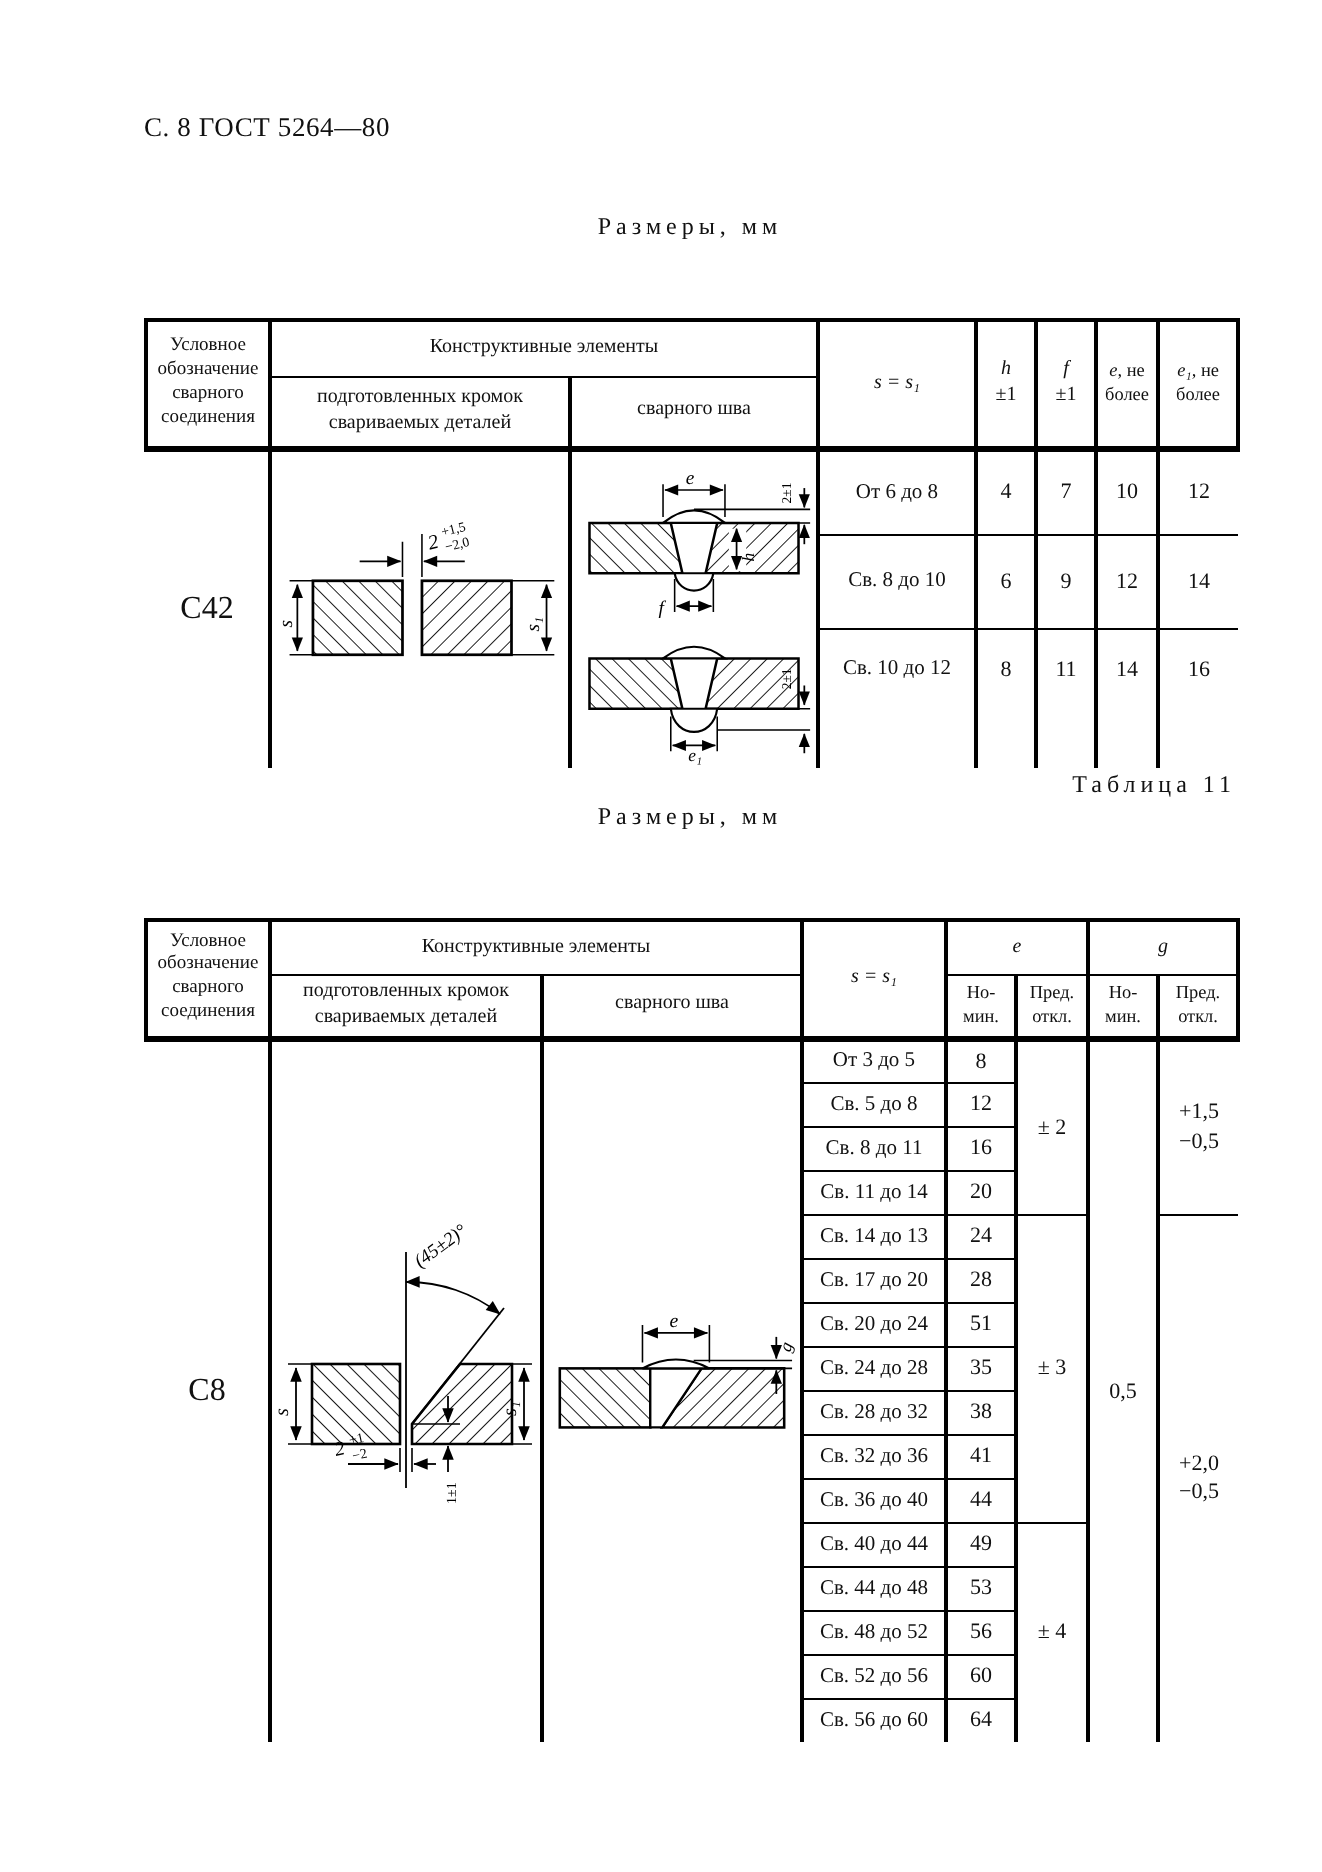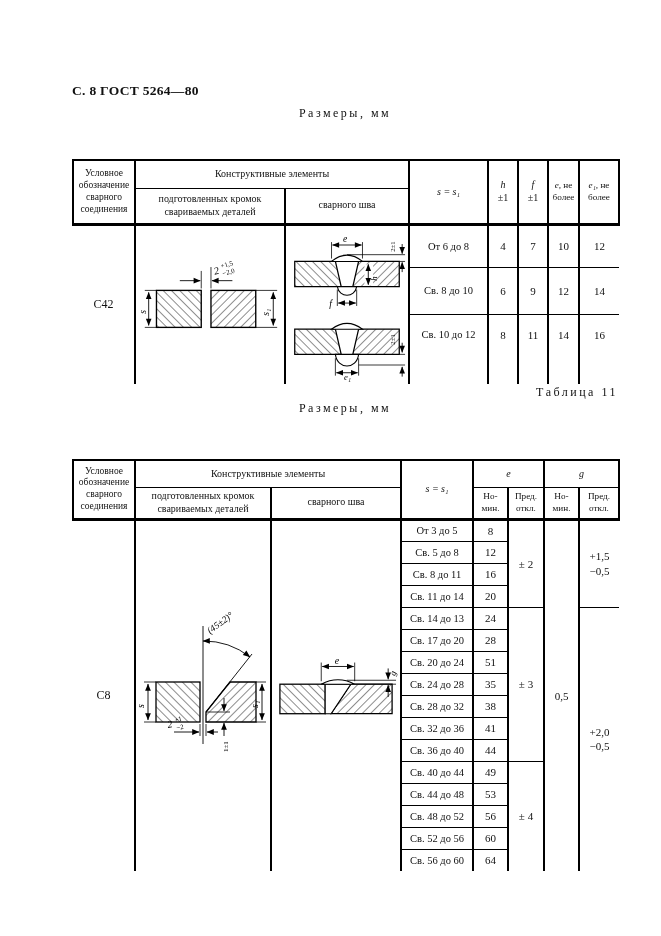--- a/index.html
+++ b/index.html
@@ -1,39 +1,39 @@
 <!DOCTYPE html>
 <html><head>
 <meta charset="utf-8">
 <style>
   html,body{margin:0;padding:0;background:#9a9a9a;}
   .page{position:relative;width:661px;height:936px;background:#ffffff;
         font-family:"Liberation Serif","DejaVu Serif",serif;color:#111;overflow:hidden;}
-  .doc-header{position:absolute;left:72px;top:56px;font-weight:bold;font-size:13.5px;letter-spacing:.3px;margin-top:27px;}
+  .doc-header{position:absolute;left:72px;top:56px;font-weight:normal;font-size:13.5px;letter-spacing:.3px;}
   .tbl-caption{position:absolute;left:72px;width:546px;text-align:right;font-size:12px;letter-spacing:2.5px;}
   .units{position:absolute;left:72px;width:546px;text-align:center;font-size:12px;letter-spacing:2.5px;}
   .cap10{top:90px;} .un10{top:106px;}
   .cap11{top:385px;} .un11{top:401px;}
   .tblwrap{position:absolute;left:72px;}
   .tw10{top:127px;} .tw11{top:427px;}
   table.gost{border-collapse:collapse;table-layout:fixed;margin-top:32px;}
   table.gost td,table.gost th{border:1px solid #000;border-left-width:2px;border-right-width:2px;
         padding:0;margin:0;vertical-align:middle;text-align:center;font-weight:normal;}
   table.gost thead tr:first-child th{border-top:2px solid #000;}
   th{font-size:10px;line-height:1.25;padding:1px 2px;}
   .th-small{font-size:9.5px;}
   .th-tiny{font-size:9.2px;line-height:1.3;}
   .hb{border-bottom:3px solid #000 !important;}
   .nb{border-bottom:none !important;}
   .no-l{border-left:none !important;}
   .no-r{border-right:none !important;}
   table.gost tbody tr:last-child td{border-bottom:none;}
   .val{font-size:11px;}
   .srange{text-align:left;padding-left:4px;font-size:10.5px;white-space:nowrap;}
-  .desig{font-size:12px;}
+  .desig{font-size:16px;}
   .pre{white-space:pre-line;line-height:1.3;}
   .sym{font-style:italic;}
   .dcell{vertical-align:middle;text-align:center;}
   .dcell svg{display:block;margin:0 auto;}
   svg text{font-family:"Liberation Serif","DejaVu Serif",serif;fill:#000;}
   .t11 tbody tr{height:22px;}
 </style>
 </head>
 <body>
 

